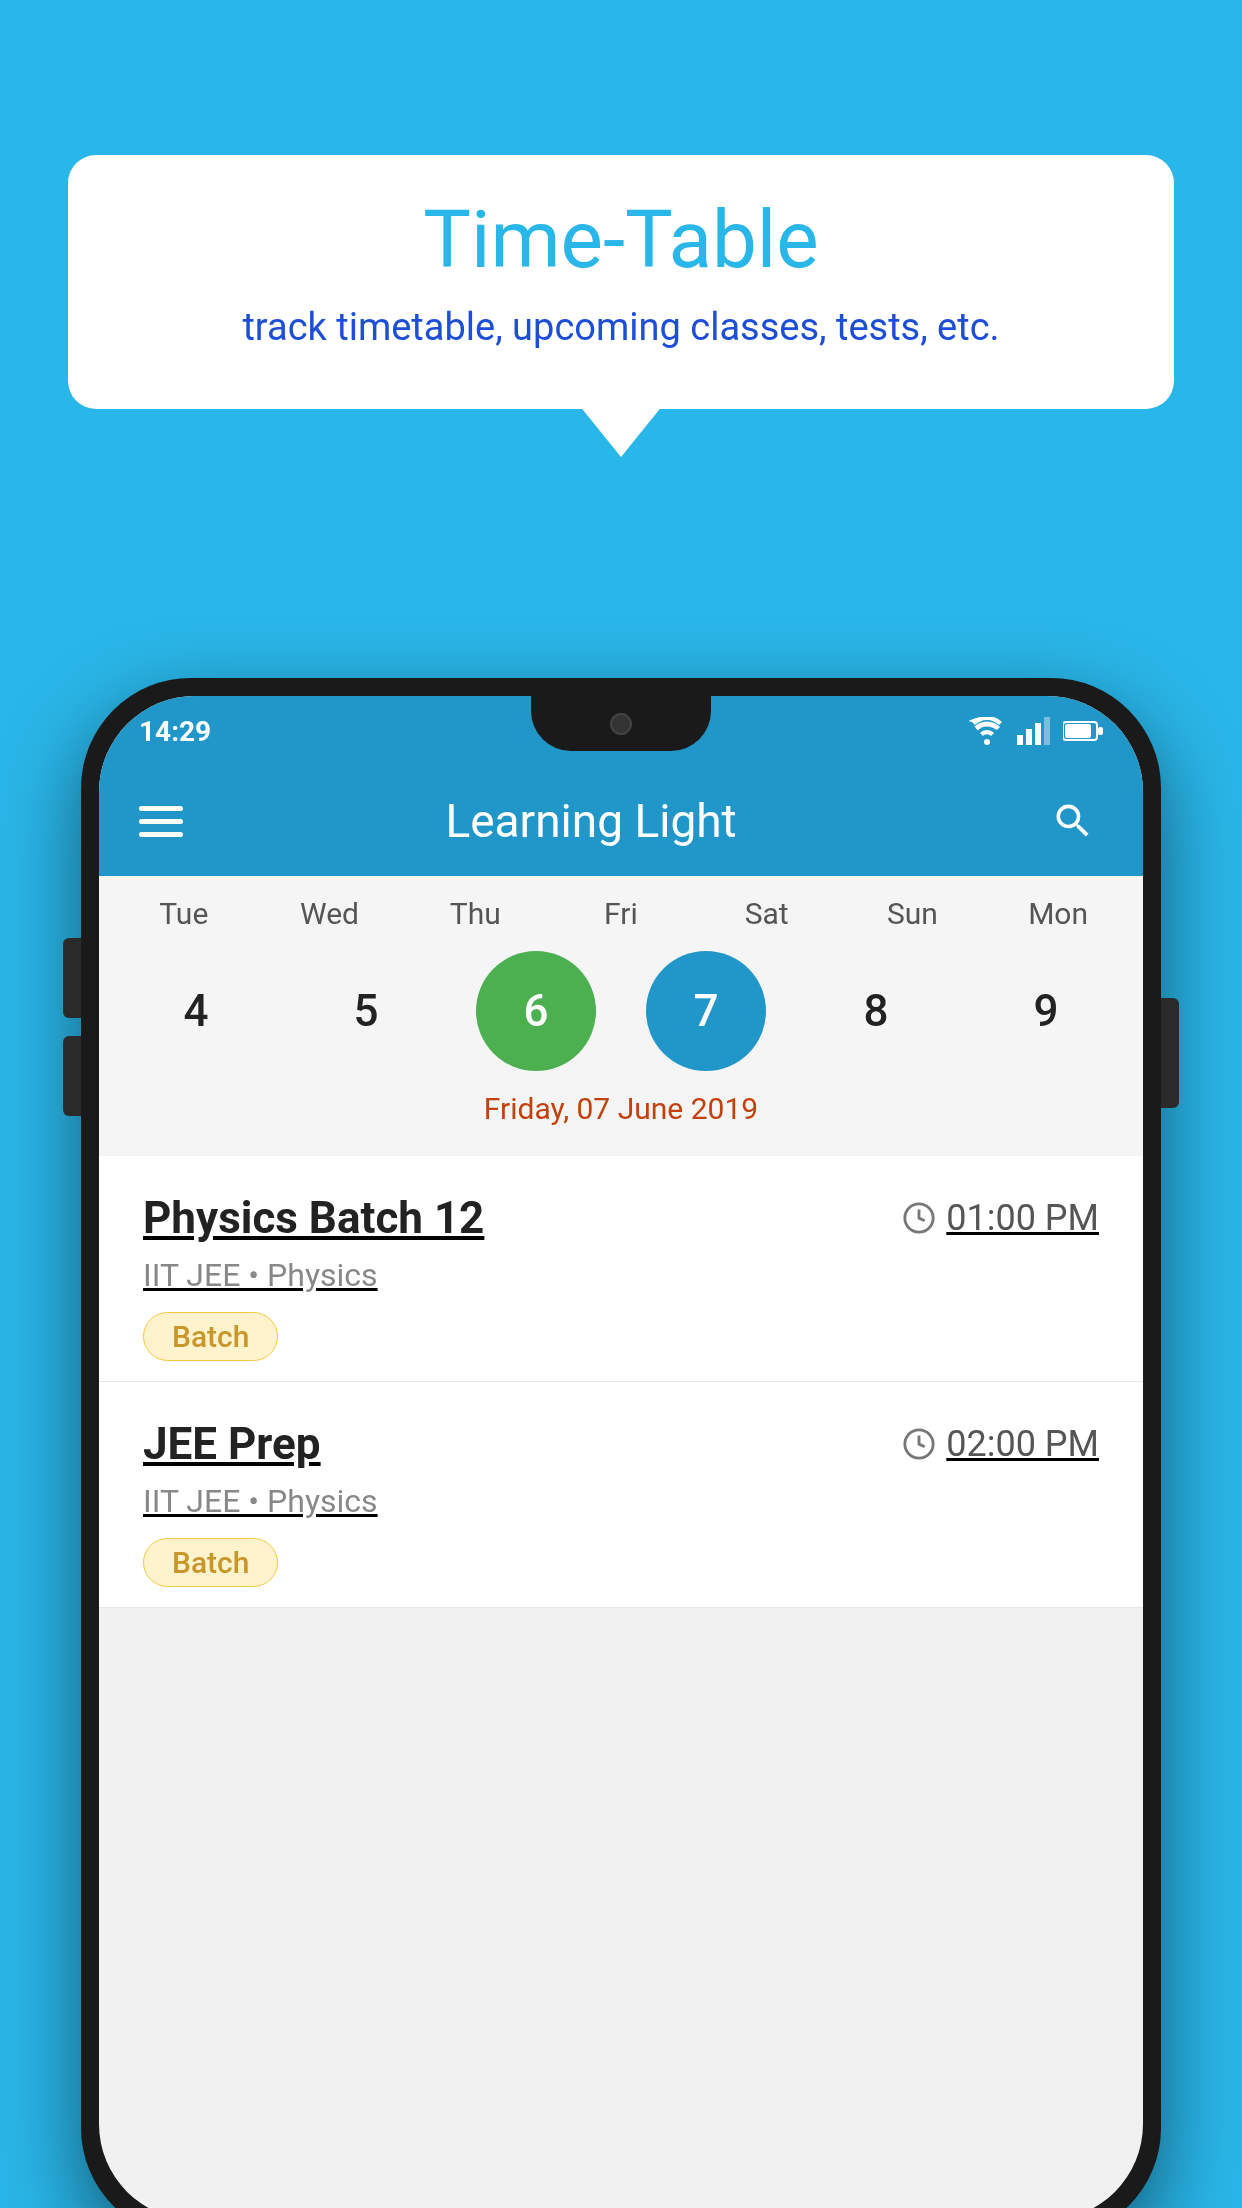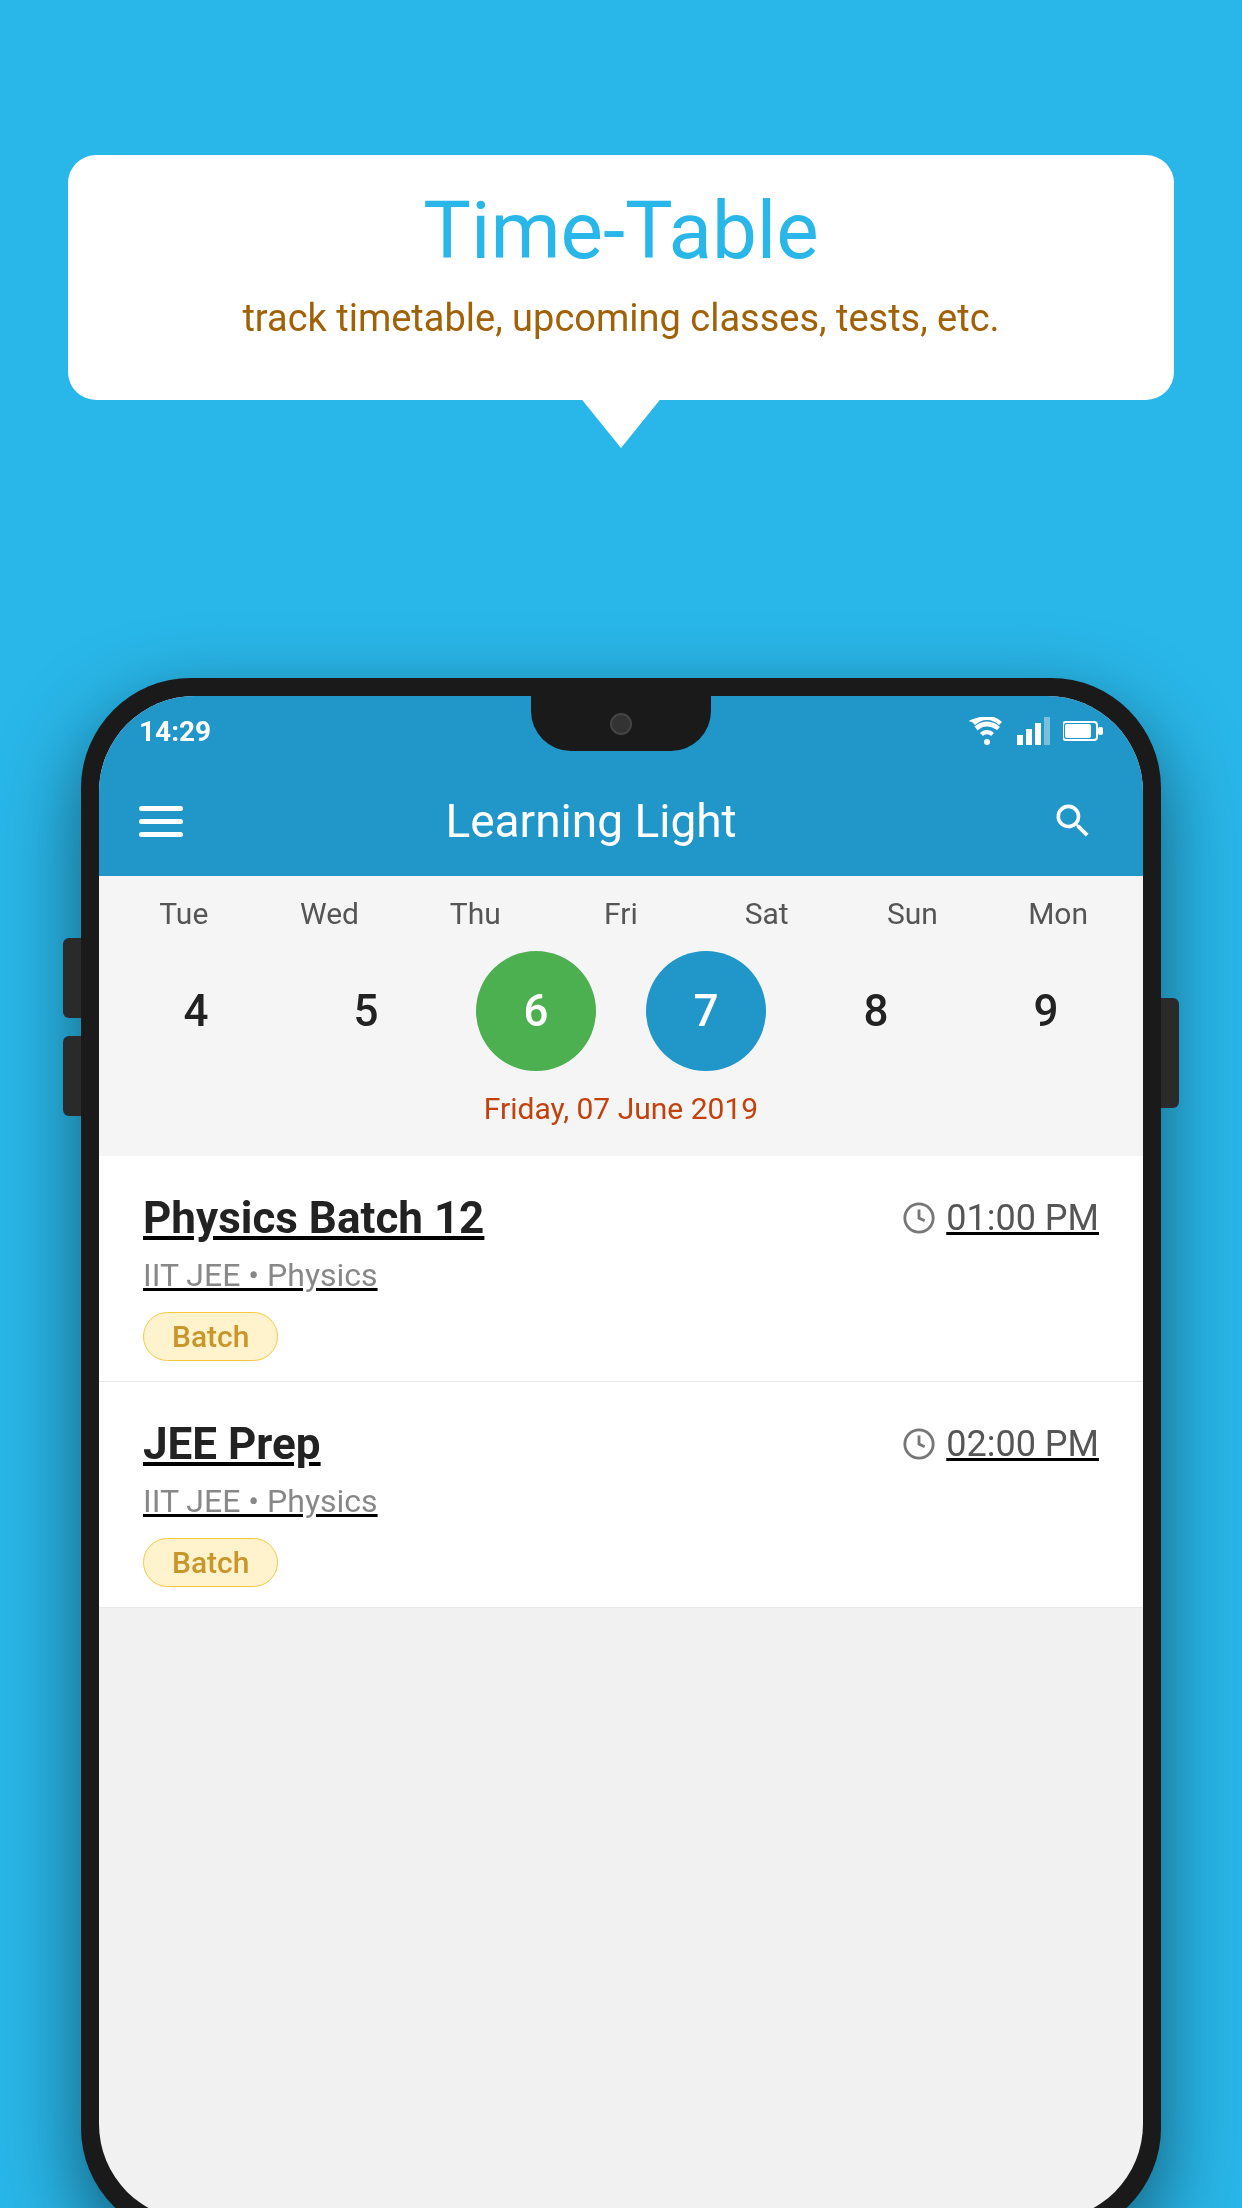--- a/index.html
+++ b/index.html
@@ -14,21 +14,21 @@
     }
 
     
     .speech-bubble {
       position: absolute;
       top: 155px;
       left: 68px;
       right: 68px;
       background: white;
       border-radius: 28px;
-      padding: 29px 60px 60px 60px;
+      padding: 38px 60px 60px 60px;
       text-align: center;
     }
 
     .speech-bubble::after {
       content: '';
       position: absolute;
       bottom: -48px;
       left: 50%;
       transform: translateX(-50%);
       width: 0;
@@ -40,21 +40,21 @@
 
     .speech-bubble .title {
       font-size: 80px;
       font-weight: 400;
       color: #29b6e8;
       margin-bottom: 18px;
     }
 
     .speech-bubble .subtitle {
       font-size: 38px;
-      color: #a16207;
+      color: #1d4ed8;
       font-weight: 400;
     }
 
     
     .phone-frame {
       position: absolute;
       bottom: -30px;
       left: 50%;
       transform: translateX(-50%);
       width: 1080px;

